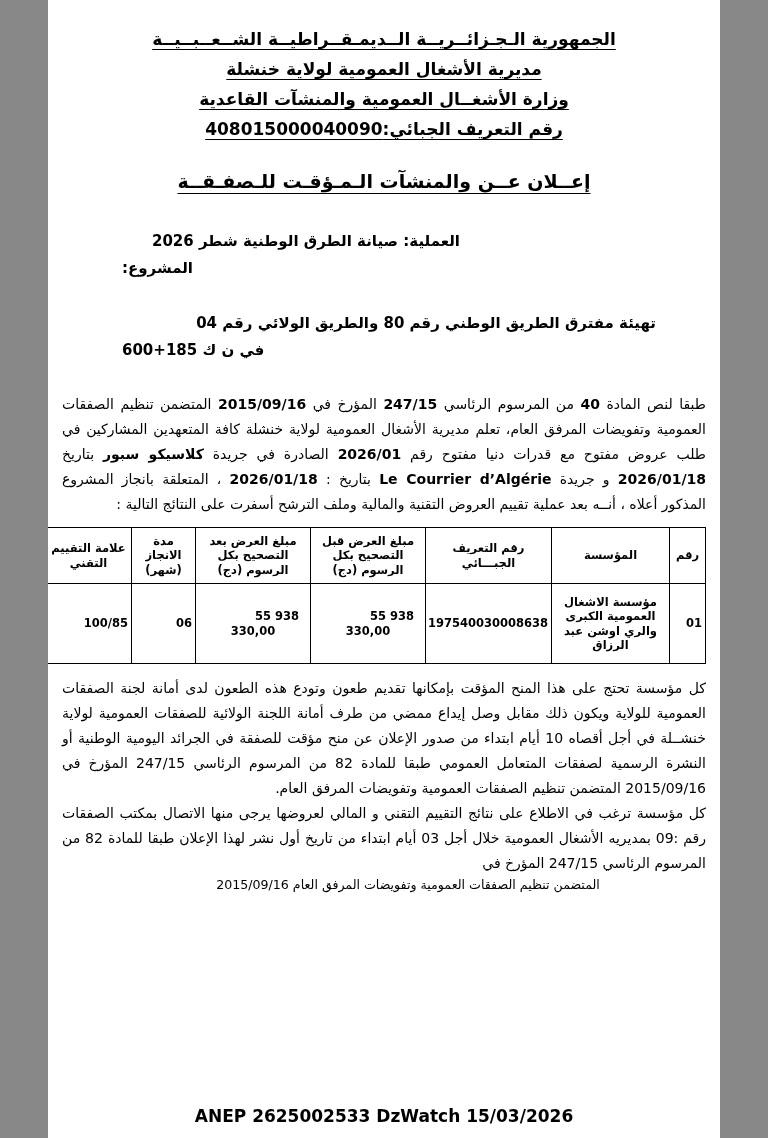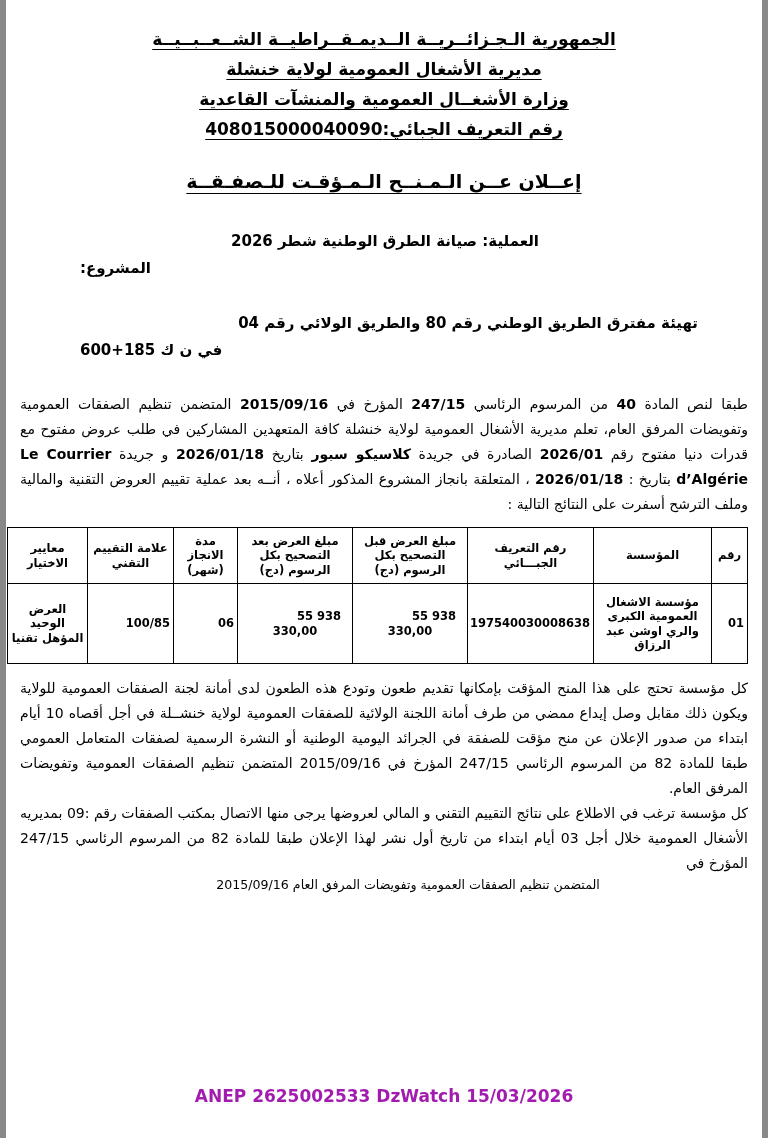--- a/index.html
+++ b/index.html
@@ -1,18 +1,18 @@
 <!DOCTYPE html>
 <html lang="ar"><head>
 <meta charset="utf-8">
 <style>
   html,body{margin:0;padding:0;background:#888;}
   .page{
     position:relative;
-    width:756px;height:1138px;
+    width:672px;height:1138px;
     margin:0 auto;
     background:#ffffff;
     color:#000;
     font-family:"DejaVu Sans",sans-serif;
     direction:rtl;
     box-sizing:border-box;
     padding:24px 14px 0 14px;
     overflow:hidden;
   }
   .hline{
@@ -27,21 +27,21 @@
     text-align:center;
     text-decoration:underline;
     text-underline-offset:5px;
     letter-spacing:1px;
   }
   .operation{
     margin-top:36px;
     padding-left:60px;
     font-size:15px;font-weight:bold;line-height:27px;
   }
-  .operation .op-line{padding-left:30px;text-align:center;padding-right:88px;}
+  .operation .op-line{padding-left:30px;text-align:left;padding-right:88px;}
   .operation .proj-label{text-align:left;padding-right:88px;}
   .operation .proj-desc{text-align:right;padding-right:50px;margin-top:28px;}
   .operation .proj-loc{text-align:left;padding-right:150px;}
   .para{
     font-size:14px;line-height:25px;
     text-align:justify;
     text-justify:inter-word;
   }
   .intro{margin-top:28px;}
   .b{font-weight:bold;}
@@ -83,21 +83,21 @@
 </head>
 <body>
 
 <div class="page">
 
   <div class="hline">الجمهورية الـجـزائــريــة الــديمـقــراطيــة الشــعــبــيــة</div>
   <div class="hline">مديرية الأشغال العمومية لولاية خنشلة</div>
   <div class="hline">وزارة الأشغــال العمومية والمنشآت القاعدية</div>
   <div class="hline">رقم التعريف الجبائي:408015000040090</div>
 
-  <div class="doc-title">إعــلان عــن الـمـنــح الـمـؤقـت للـصفـقــة</div>
+  <div class="doc-title">إعــلان عــن والمنشآت الـمـؤقـت للـصفـقــة</div>
 
   <div class="operation">
     <div class="op-line">العملية: صيانة الطرق الوطنية شطر 2026</div>
     <div class="proj-label">المشروع:</div>
     <div class="proj-desc">تهيئة مفترق الطريق الوطني رقم 80 والطريق الولائي رقم 04</div>
     <div class="proj-loc">في ن ك 185+600</div>
   </div>
 
   <div class="para intro"><span>طبقا لنص المادة </span><span class="b">40</span><span>  من المرسوم الرئاسي </span><span class="b">247/15</span><span> المؤرخ في </span><span class="b">2015/09/16</span><span> المتضمن تنظيم الصفقات العمومية وتفويضات المرفق العام، تعلم مديرية الأشغال العمومية  لولاية خنشلة كافة المتعهدين المشاركين في طلب عروض مفتوح مع قدرات دنيا مفتوح رقم </span><span class="b">2026/01</span><span> الصادرة في جريدة </span><span class="b">كلاسيكو سبور</span><span> بتاريخ </span><span class="b">2026/01/18</span><span>  و جريدة </span><span class="b">Le Courrier d’Algérie</span><span> بتاريخ : </span><span class="b">2026/01/18</span><span> ، المتعلقة بانجاز المشروع المذكور أعلاه ، أنــه بعد عملية  تقييم العروض التقنية والمالية وملف الترشح أسفرت على النتائج التالية :</span></div>
 
@@ -136,15 +136,15 @@
         <td><span>العرض الوحيد المؤهل</span> <span class="u">تقنيا</span></td>
       </tr>
     </tbody>
   </table>
 
   <div class="para after-table">كل مؤسسة تحتج على هذا المنح المؤقت بإمكانها تقديم طعون وتودع هذه الطعون لدى أمانة لجنة الصفقات العمومية للولاية ويكون ذلك مقابل وصل إيداع ممضي من طرف أمانة اللجنة الولائية للصفقات العمومية لولاية خنشــلة في أجل أقصاه  10 أيام ابتداء من صدور الإعلان عن منح مؤقت للصفقة في الجرائد اليومية الوطنية أو النشرة الرسمية لصفقات المتعامل العمومي طبقا للمادة 82 من المرسوم الرئاسي 247/15 المؤرخ في 2015/09/16 المتضمن تنظيم الصفقات العمومية وتفويضات المرفق العام.</div>
 
   <div class="para contact">كل مؤسسة ترغب في الاطلاع على نتائج التقييم التقني و المالي لعروضها يرجى منها الاتصال بمكتب الصفقات رقم :09 بمديريه الأشغال العمومية خلال أجل 03 أيام ابتداء من تاريخ أول نشر لهذا الإعلان طبقا للمادة 82 من المرسوم الرئاسي 247/15 المؤرخ في</div>
   <div class="contact-last"><span>المتضمن تنظيم الصفقات العمومية وتفويضات المرفق العام</span> <span class="num">2015/09/16</span></div>
 
-  <div class="footer" style="color: #a21caf;">ANEP 2625002533 DzWatch 15/03/2026</div>
+  <div class="footer" style="color: #000000; margin-top: 20px;">ANEP 2625002533 DzWatch 15/03/2026</div>
 
 </div>
 
 </body></html>

